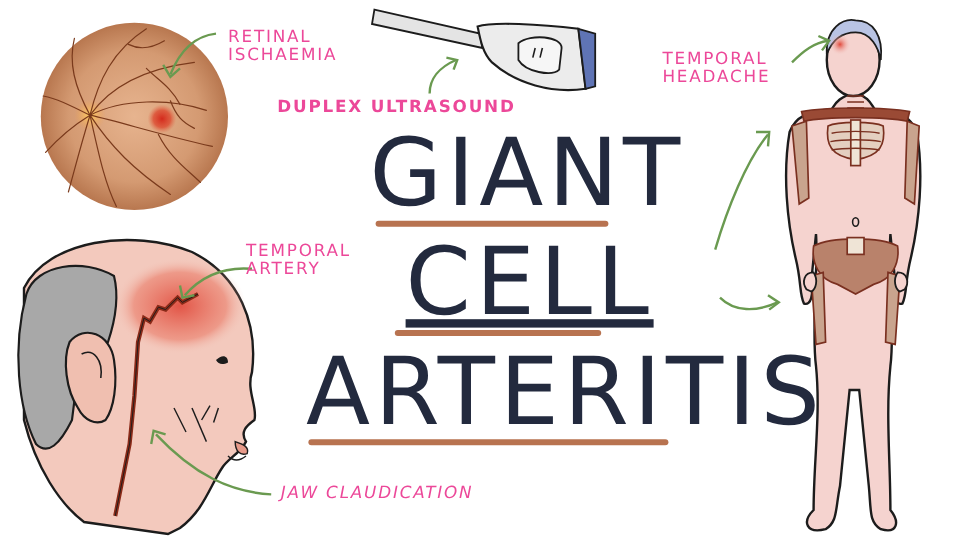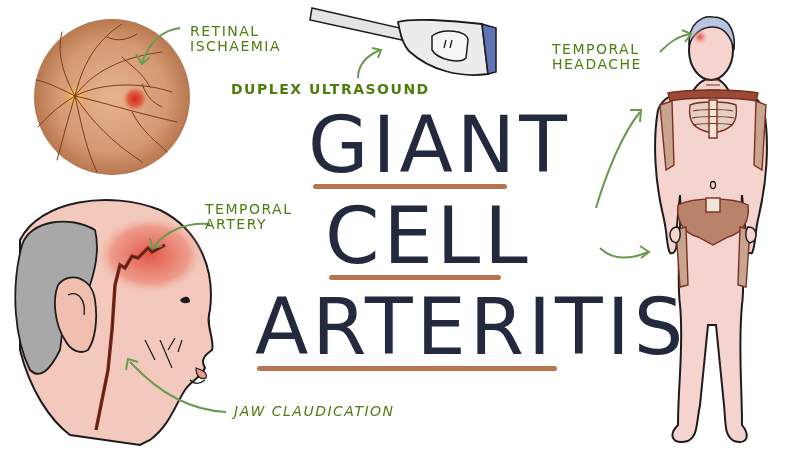--- a/index.html
+++ b/index.html
@@ -1,18 +1,18 @@
 <!DOCTYPE html>
 <html><head>
 <meta charset="utf-8">
 <style>
   html, body { margin:0; padding:0; background:#ffffff; }
   body { width:800px; height:450px; position:relative; overflow:hidden;
          font-family: "DejaVu Sans", sans-serif; }
-  .label { position:absolute; color:#4d7c0f; font-family:"DejaVu Sans", sans-serif;
+  .label { position:absolute; color:#ec4899; font-family:"DejaVu Sans", sans-serif;
            font-size:14px; letter-spacing:1.5px; line-height:15px; text-transform:uppercase;
            font-weight:normal; }
   .title-word { position:absolute; color:#232a3e; font-family:"DejaVu Sans", sans-serif;
                 font-weight:normal; font-size:78px; line-height:78px; letter-spacing:4px; }
   .underline { position:absolute; height:5px; background:#b87350; border-radius:3px; }
   svg { position:absolute; overflow:visible; }
 </style>
 </head>
 <body>
 
@@ -71,21 +71,21 @@
   <line x1="142" y1="40" x2="140" y2="48" stroke="#1c1c1c" stroke-width="1.3"></line>
 </svg>
 <svg width="40" height="40" style="left:352px;top:44px;">
   <path d="M6 34 C6 22 14 12 28 6" stroke="#6a9a50" stroke-width="2" fill="none"></path>
   <path d="M20 4 L29 6 L26 14" stroke="#6a9a50" stroke-width="2" fill="none"></path>
 </svg>
 <div class="label" style="left:231px;top:82px;font-weight:bold;">DUPLEX ULTRASOUND</div>
 
 <div class="title-word" style="left:308px;top:106px;text-align:right;">GIANT</div>
 <div class="underline" style="left:313px;top:184px;width:194px;"></div>
-<div class="title-word" style="left:325px;top:197px;">CELL</div>
+<div class="title-word" style="left:338px;top:197px;text-decoration:underline;">CELL</div>
 <div class="underline" style="left:329px;top:275px;width:172px;"></div>
 <div class="title-word" style="left:255px;top:288px;">ARTERITIS</div>
 <div class="underline" style="left:257px;top:366px;width:300px;"></div>
 
 <svg width="230" height="260" style="left:0px;top:190px;" viewBox="0 0 230 260">
   <defs>
     <radialGradient id="inflGrad" cx="50%" cy="50%" r="50%">
       <stop offset="0%" stop-color="#e0483a" stop-opacity="0.9"></stop>
       <stop offset="70%" stop-color="#e86a55" stop-opacity="0.5"></stop>
       <stop offset="100%" stop-color="#f3c9bd" stop-opacity="0"></stop>

